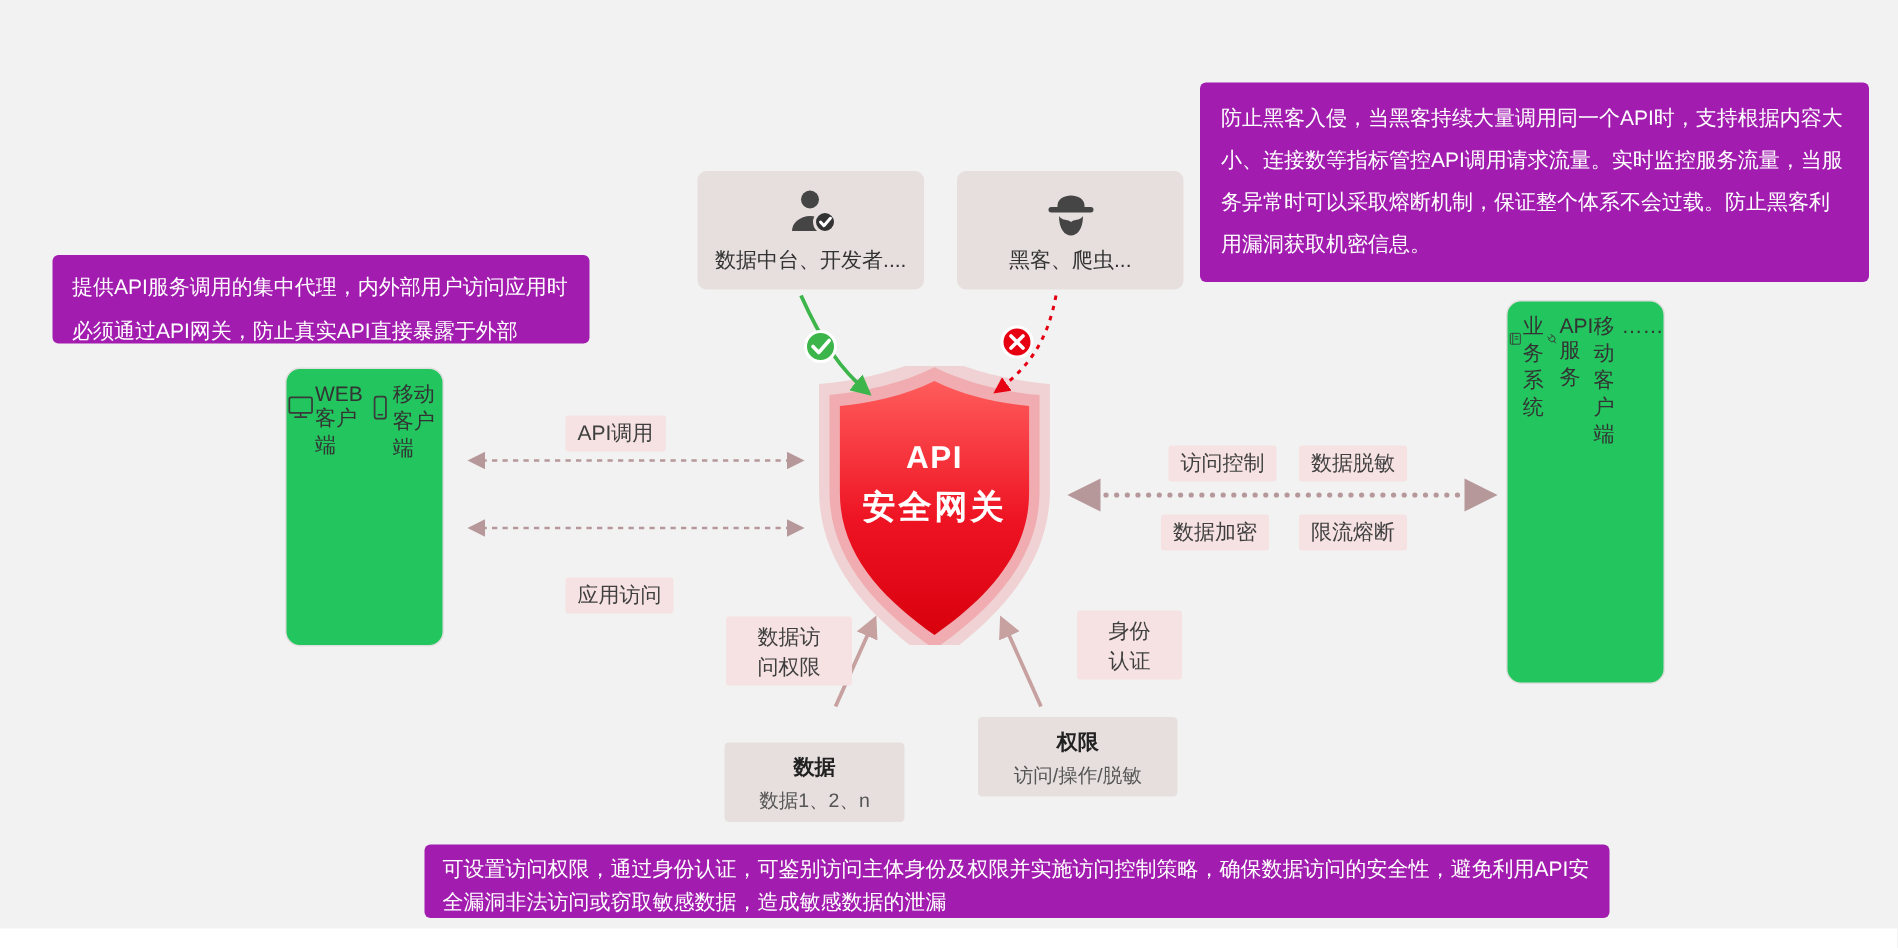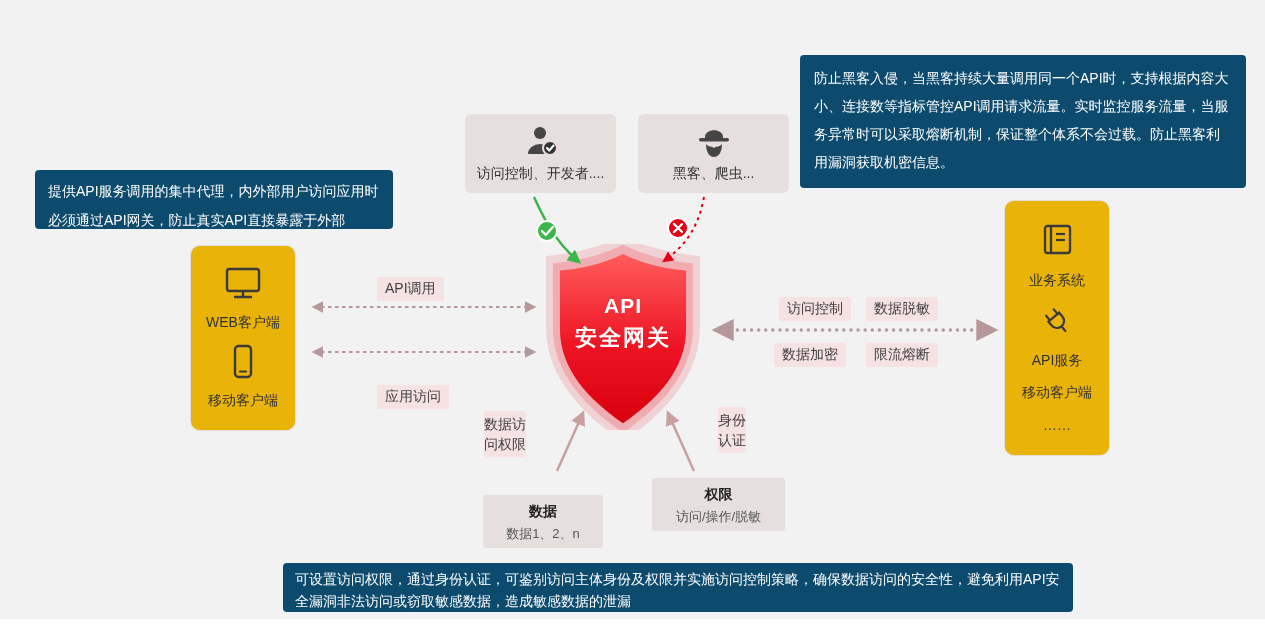--- a/index.html
+++ b/index.html
@@ -7,59 +7,59 @@
     width:1265px;height:632px;position:relative;overflow:hidden;
     background:#f2f2f2;
     font-family:"Liberation Sans","DejaVu Sans",sans-serif;
     color:#333;
   }
   .abs{position:absolute;}
   .bottom-strip{left:0;right:0;bottom:0;height:13px;background:#ffffff;}
 
   
   .callout{
-    background:#0c4a6e;color:#fff;border-radius:4px;
+    background:#a21caf;color:#fff;border-radius:4px;
     font-size:14px;box-sizing:border-box;
   }
   .callout.tr{left:800px;top:55px;width:446px;height:133px;padding:9px 14px;line-height:28px;}
   .callout.lf{left:35px;top:170px;width:358px;height:59px;padding:7px 13px;line-height:29px;}
   .callout.bt{left:283px;top:563px;width:790px;height:49px;padding:5px 12px;line-height:22px;}
 
   
   .actor{
     width:151px;height:79px;background:#e6dfde;border-radius:6px;
     display:flex;flex-direction:column;align-items:center;justify-content:center;gap:5px;
   }
   .actor .lbl{font-size:14px;color:#333;}
   .actor.internal{left:465px;top:114px;}
   .actor.hacker{left:638px;top:114px;}
 
   
   .panel{
-    background:#eab308;border:1px solid #e2dede;border-radius:10px;box-sizing:border-box;
-    display:flex;flex-direction:column;align-items:center;justify-content:space-evenly;
+    background:#22c55e;border:1px solid #e2dede;border-radius:10px;box-sizing:border-box;
+    display:flex;flex-direction:row;justify-content:space-evenly;
     padding:8px 0;
   }
   .panel .lbl{font-size:14px;color:#333;}
   .panel.clients{left:190px;top:245px;width:106px;height:186px;}
   .panel.backend{left:1004px;top:200px;width:106px;height:256px;}
 
   
   .shield{left:540px;top:244px;width:166px;height:186px;}
   .shield svg{position:absolute;left:0;top:0;}
   .shield-text{position:absolute;left:0;right:0;top:50px;text-align:center;color:#fff;font-weight:bold;}
   .shield-text .l1{font-size:21px;letter-spacing:1px;}
   .shield-text .l2{font-size:22px;letter-spacing:2px;margin-top:5px;}
 
   
   .chip{
     background:#f6e2e2;color:#3f3f3f;font-size:14px;
     padding:3px 8px;border-radius:2px;white-space:nowrap;
   }
-  .chip.two{white-space:normal;text-align:center;line-height:20px;padding:3px 0;}
+  .chip.two{white-space:normal;text-align:center;line-height:20px;padding:3px 21px;}
   .chip.api-call{left:377px;top:277px;}
   .chip.app-access{left:377px;top:385px;}
   .chip.access-control{left:779px;top:297px;}
   .chip.data-masking{left:866px;top:297px;}
   .chip.data-encrypt{left:774px;top:343px;}
   .chip.rate-limit{left:866px;top:343px;}
   .chip.data-perm{left:484px;top:411px;}
   .chip.auth{left:718px;top:407px;}
 
   
@@ -111,21 +111,21 @@
   <div class="lbl">……</div>
 </div>
 
 <div class="abs actor internal">
   <svg class="icon" width="40" height="36" viewBox="0 0 40 36">
     <circle cx="19" cy="9" r="6" fill="#454545"></circle>
     <path d="M7 30 a12 10 0 0 1 24 0 z" fill="#454545"></path>
     <circle cx="29" cy="24" r="7" fill="#333" stroke="#e6dfde" stroke-width="2"></circle>
     <path d="M26 24 l2.3 2.5 l4.3 -5" stroke="#fff" stroke-width="2" fill="none" stroke-linecap="round" stroke-linejoin="round"></path>
   </svg>
-  <div class="lbl">访问控制、开发者....</div>
+  <div class="lbl">数据中台、开发者....</div>
 </div>
 
 <div class="abs actor hacker">
   <svg class="icon" width="40" height="36" viewBox="0 0 40 36">
     <path d="M11 13 C11 4 29 4 29 13 L29 15 L11 15 Z" fill="#454545"></path>
     <rect x="5" y="14" width="30" height="3.6" rx="1.8" fill="#454545"></rect>
     <path d="M12 20 C14 24 26 24 28 20 C28 29 24 33 20 33 C16 33 12 29 12 20 Z" fill="#454545"></path>
     <path d="M16 20 l4 3 l4 -3" stroke="#e6dfde" stroke-width="1.6" fill="none"></path>
   </svg>
   <div class="lbl">黑客、爬虫...</div>

